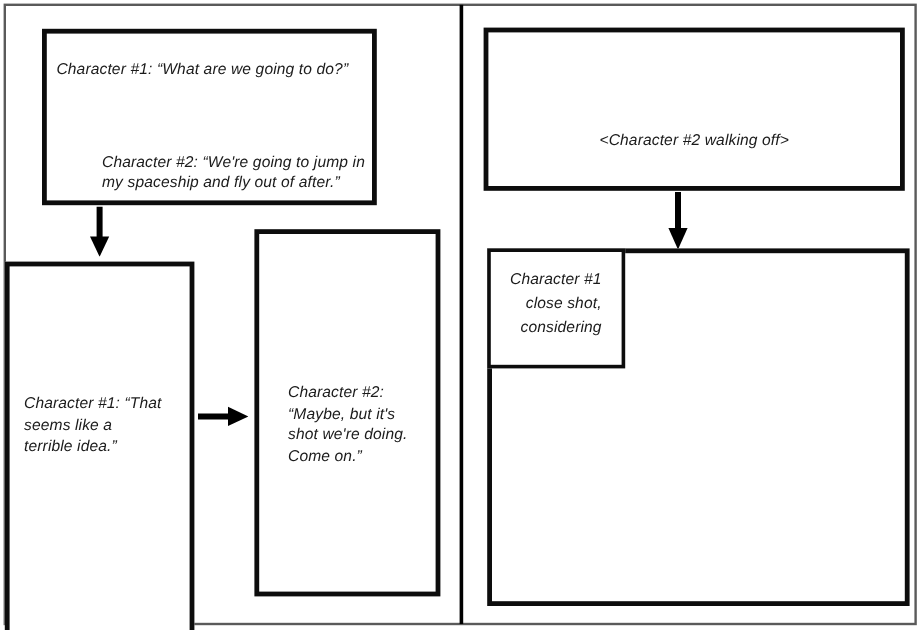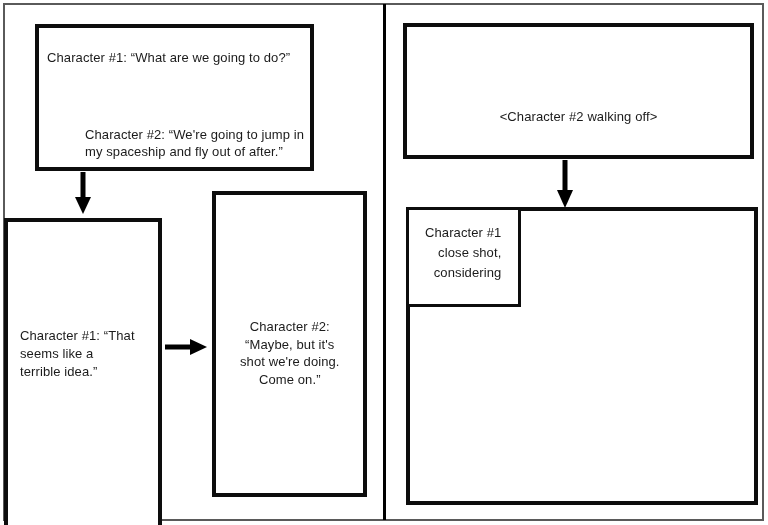--- a/index.html
+++ b/index.html
@@ -27,28 +27,28 @@
     position:absolute;box-sizing:border-box;
     border:4px solid var(--panel_border);
     background:var(--background);
   }
   .inset{
     position:absolute;box-sizing:border-box;
     border:3px solid var(--panel_border);
     background:var(--background);
   }
   .txt{position:absolute;font-size:13px;line-height:17px;letter-spacing:0.1px;}
-  .tline{white-space:nowrap;}
+  .tline{white-space:nowrap;font-style:italic;}
   .arrow{position:absolute;}
   .arrow line{stroke:var(--arrow);stroke-width:5;}
   .arrow polygon{fill:var(--arrow);}
   
   #p1{left:35px;top:24px;width:279px;height:147px;}
   #p2{left:4px;top:218px;width:158px;height:332px;}
-  #p3{left:212px;top:191px;width:155px;height:306px;text-align:center;}
+  #p3{left:212px;top:191px;width:155px;height:306px;}
   #p4{left:403px;top:23px;width:351px;height:136px;}
   #p5{left:406px;top:207px;width:352px;height:298px;}
   #p5-inset{left:-4px;top:-4px;width:115px;height:100px;text-align:right;}
   
   #p1-t1{left:8px;top:21px;}
   #p1-t2{left:46px;top:98px;}
   #p2-t{left:12px;top:105px;line-height:18px;}
   #p3-t{left:24px;top:123px;line-height:17.5px;}
   #p4-t{left:0px;top:65px;width:343px;text-align:center;margin-top:16px;}
   #p5i-t{left:16px;top:13px;line-height:20px;}

